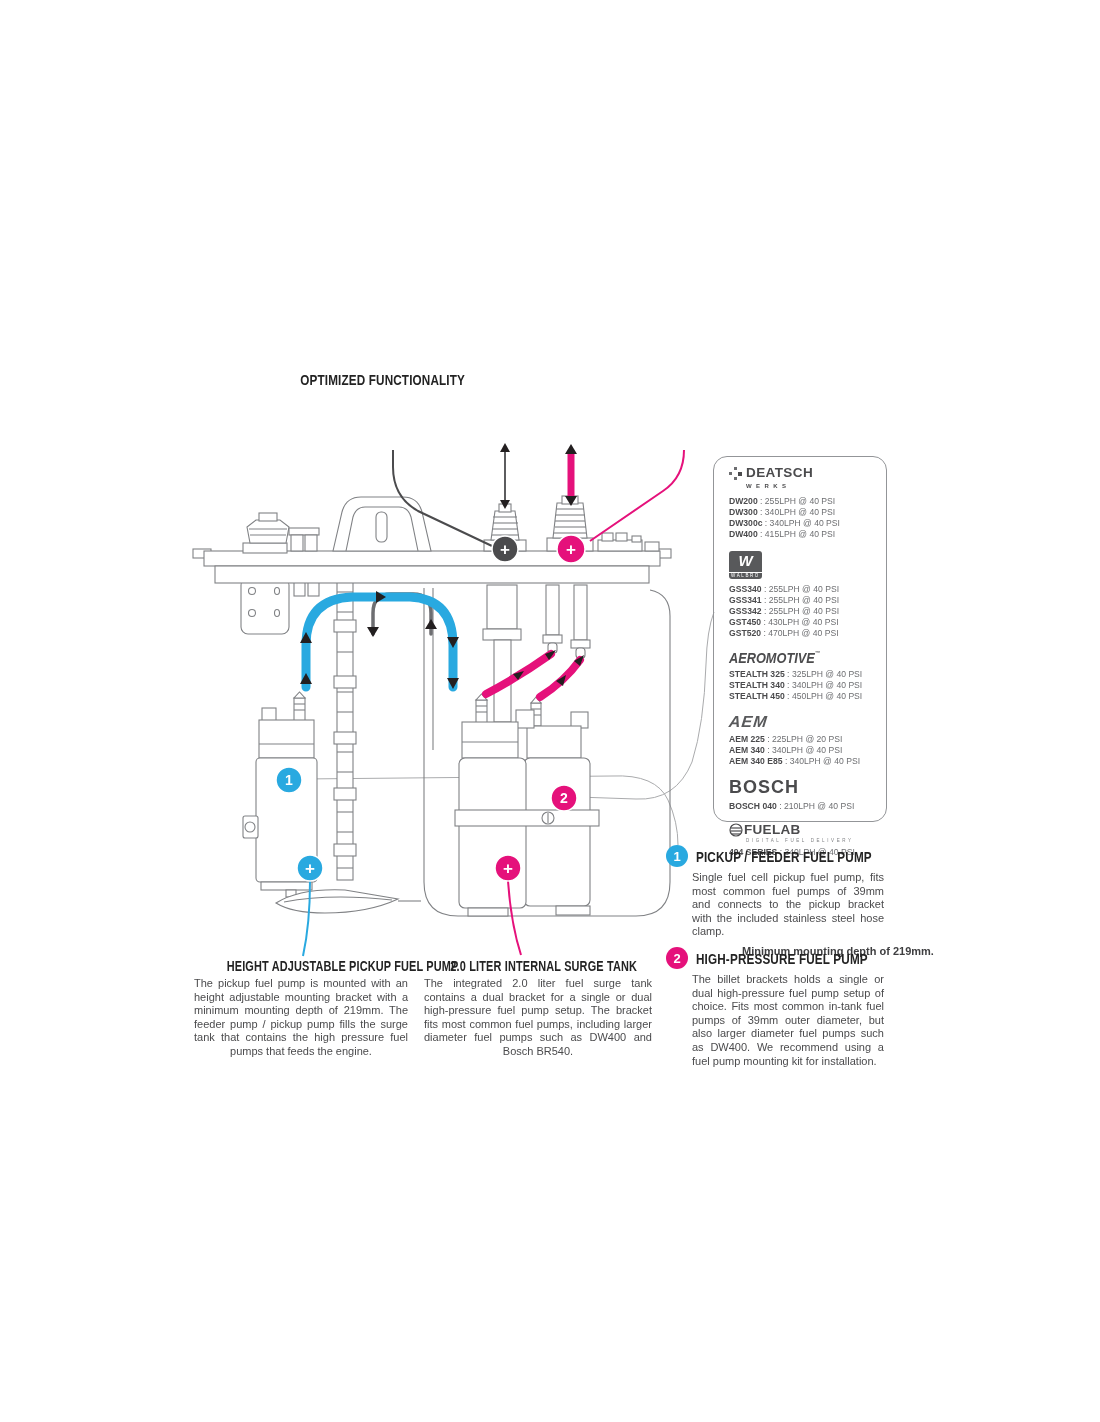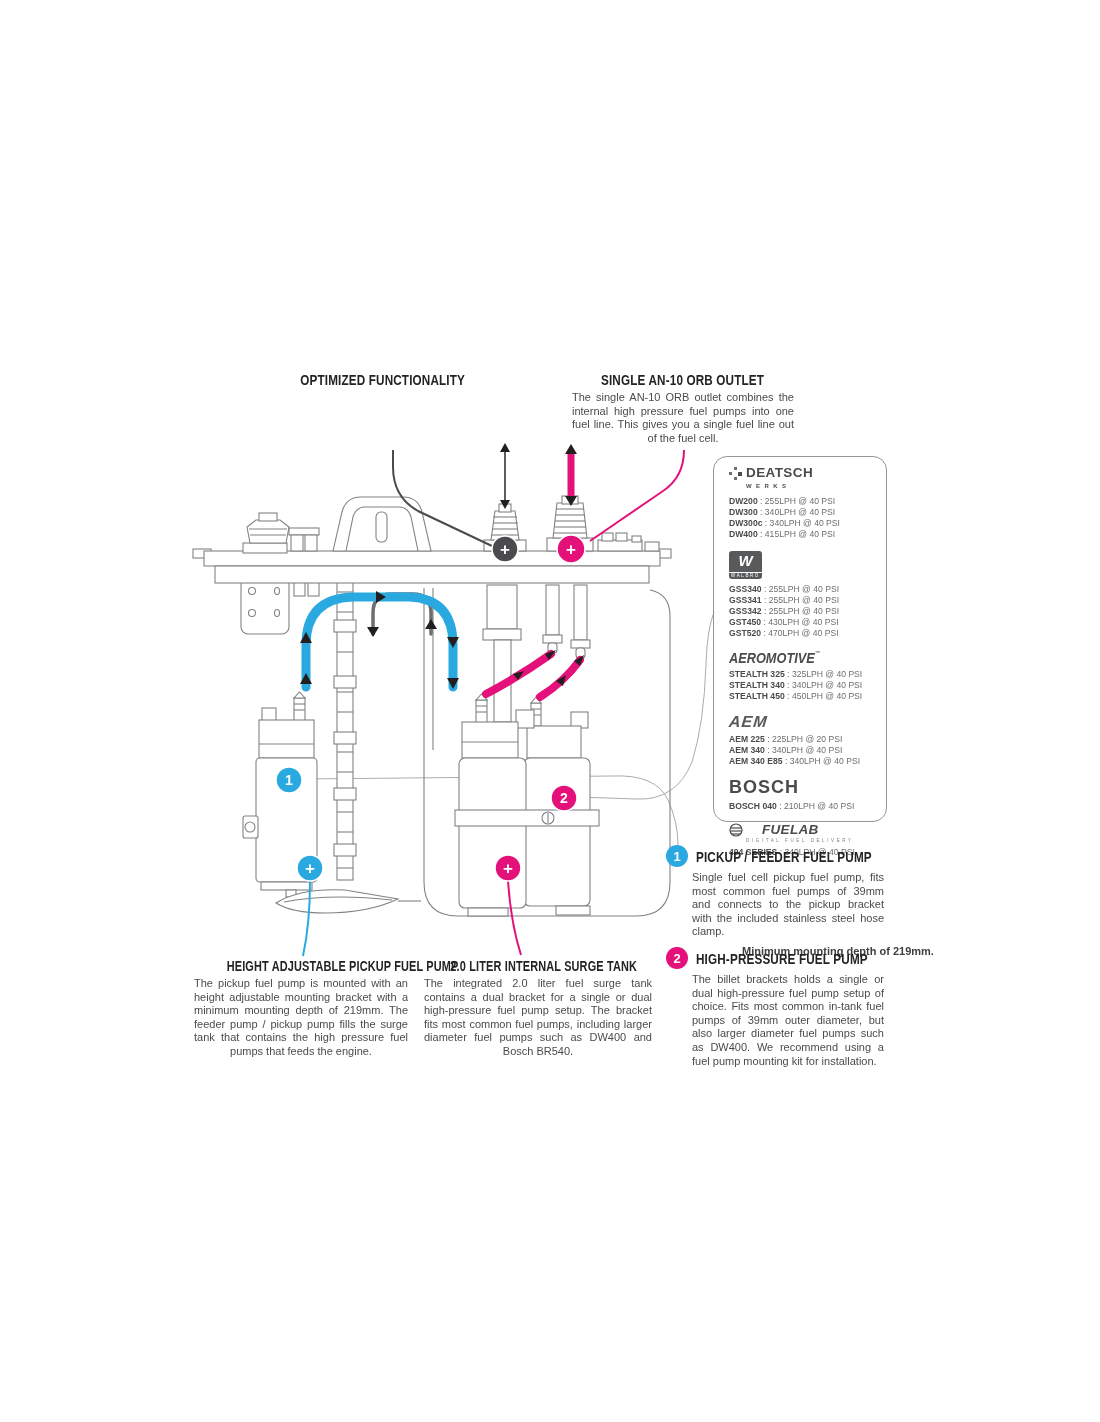--- a/index.html
+++ b/index.html
@@ -25,21 +25,21 @@
   .walbro-w{width:33px;height:21px;background:#58595b;border-radius:3px 3px 0 0;color:#fff;
         font-style:italic;font-weight:800;font-size:15px;line-height:20px;text-align:center;}
   .walbro-sub{width:33px;background:#58595b;border-radius:0 0 3px 3px;color:#fff;font-size:4.5px;
         letter-spacing:1.6px;text-align:center;line-height:6px;border-top:1px solid #fff;}
   .aero-logo{margin:11px 0 3px;font-style:italic;font-weight:800;font-size:14.5px;color:#4b4b4d;}
   .aero-logo .cond2{display:inline-block;transform:scaleX(.88);transform-origin:left;}
   .aero-tm{font-size:6px;vertical-align:top;}
   .aem-logo{margin:11px 0 3px;font-style:italic;font-weight:800;font-size:16px;color:#58595b;
         transform:skewX(-6deg);letter-spacing:1px;width:max-content;}
   .bosch-logo{margin:10px 0 3px;font-weight:800;font-size:18px;letter-spacing:1px;color:#4b4b4d;}
-  .fuelab-logo{margin:10px 0 1px;display:flex;align-items:center;gap:19px;font-style:italic;
+  .fuelab-logo{margin:10px 0 1px;display:flex;align-items:center;gap:1px;
         font-weight:800;font-size:13.5px;color:#4b4b4d;letter-spacing:.3px;}
   .fuelab-sub{font-size:4.5px;letter-spacing:2.6px;color:#808285;margin:0 0 4px 17px;}
   
   .sec{position:absolute;left:666px;width:230px;}
   .sec-head{display:flex;align-items:center;gap:8px;margin-bottom:4px;}
   .nbadge{width:22px;height:22px;border-radius:50%;color:#fff;font-weight:700;font-size:13px;
         display:flex;align-items:center;justify-content:center;flex:0 0 22px;}
   .nbadge.blue{background:var(--blue);}
   .nbadge.pink{background:var(--pink);}
   .sec-title{font-size:15px;font-weight:700;color:var(--heading);white-space:nowrap;}
@@ -65,24 +65,20 @@
 </style>
 </head>
 <body>
 
 <div id="page">
 
   <div class="callout" style="left:272px;top:371px;width:222px;">
     <div class="ttl"><span class="cond">OPTIMIZED FUNCTIONALITY</span></div>
   </div>
 
-  <div class="callout" style="left:572px;top:371px;width:222px;">
-    <div class="ttl"><span class="cond">SINGLE AN-10 ORB OUTLET</span></div>
-    <p>The single AN-10 ORB outlet combines the internal high pressure fuel pumps into one fuel line. This gives you a single fuel line out of the fuel cell.</p>
-  </div>
 
   <svg style="position:absolute;left:180px;top:420px;" width="540" height="545" viewBox="180 420 540 545" xmlns="http://www.w3.org/2000/svg">
 
     <g>
       <path class="thin" d="M302,779 L612,776 Q656,774 668,800 Q678,822 678,845"></path>
       <path class="thin" d="M577,797 L636,799 Q676,801 692,762 Q704,724 706,664 Q707,630 714,612"></path>
     </g>
 
     <g>
       <path class="ln" d="M424,588 V882 Q424,916 458,916 H636 Q670,916 670,882 V616 Q670,594 650,590"></path>

